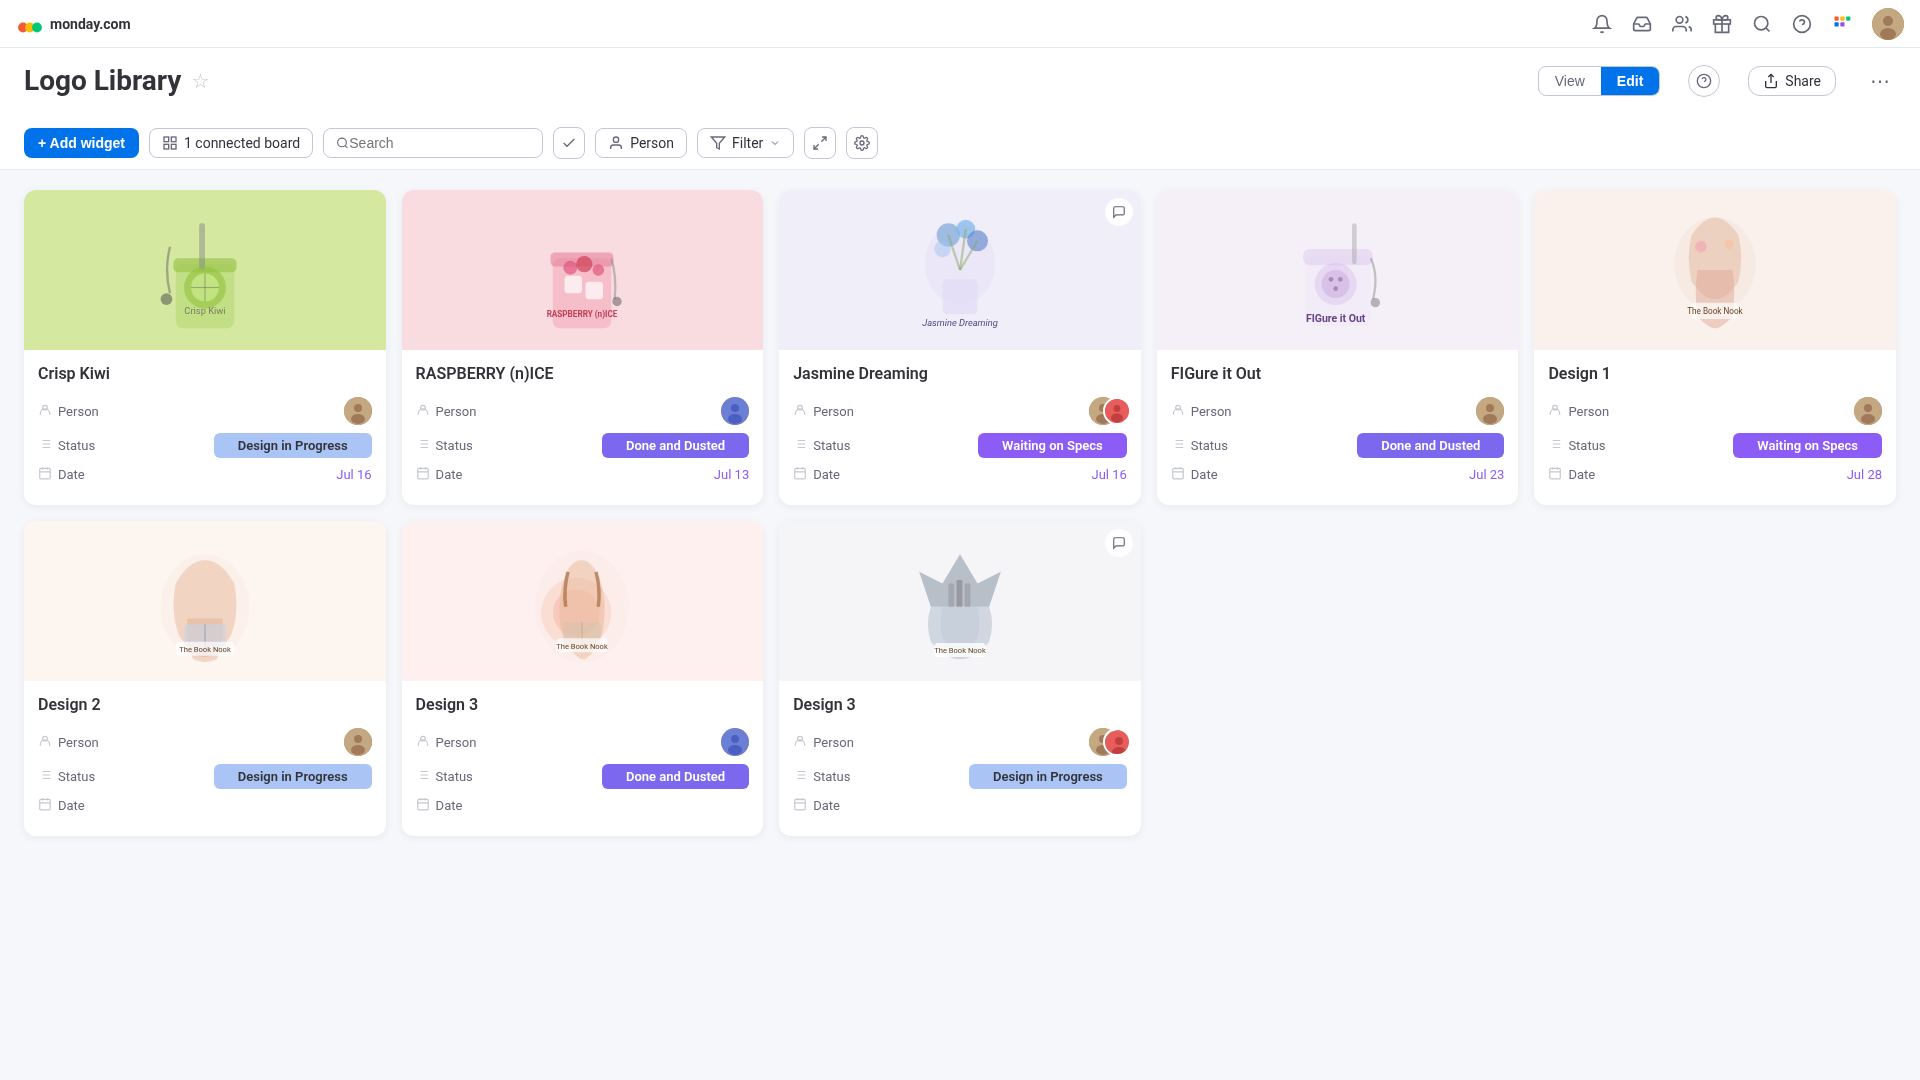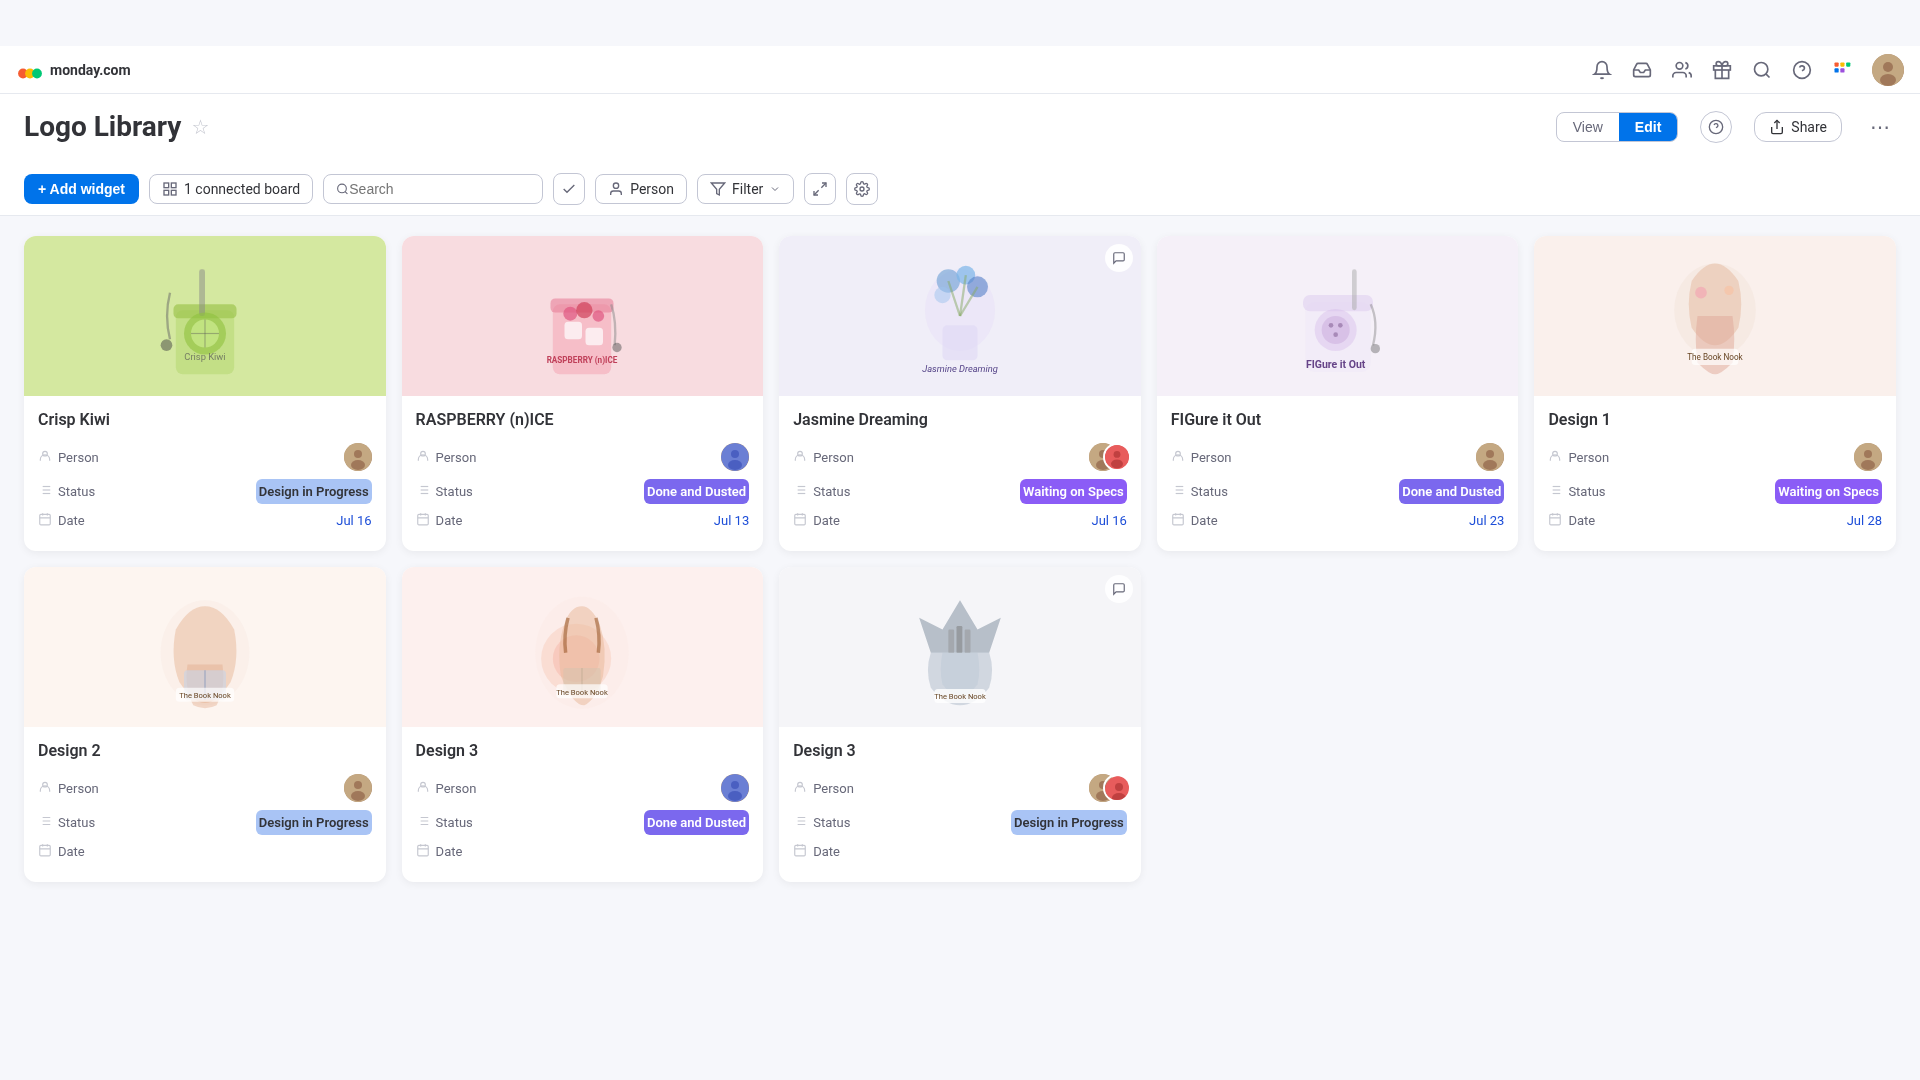--- a/index.html
+++ b/index.html
@@ -15,21 +15,20 @@
     
     .top-nav {
       height: 48px;
       background: #fff;
       display: flex;
       align-items: center;
       padding: 0 16px;
       border-bottom: 1px solid #e6e9ef;
       gap: 12px;
       position: relative;
-      margin-top: 46px;
     }
     .top-nav-logo {
       display: flex;
       align-items: center;
       gap: 6px;
       font-weight: 700;
       font-size: 14px;
       color: #323338;
     }
     .logo-icon {
@@ -84,21 +83,21 @@
       font-weight: 700;
       color: #323338;
       display: flex;
       align-items: center;
       gap: 10px;
     }
     .star-icon { color: #c5c7d0; font-size: 20px; cursor: pointer; }
     .page-title-actions {
       display: flex;
       align-items: center;
-      gap: 22px;
+      gap: 28px;
     }
     .view-edit-toggle {
       display: flex;
       border: 1px solid #c3c6d4;
       border-radius: 8px;
       overflow: hidden;
     }
     .toggle-btn {
       padding: 6px 16px;
       font-size: 14px;
@@ -373,33 +372,33 @@
       top: 0;
     }
     .person-avatar-double .av2 {
       position: absolute;
       left: 14px;
       top: 0;
       border: 2px solid white;
     }
 
     .status-badge {
-      padding: 5px 3px;
+      padding: 5px 24px;
       border-radius: 6px;
       font-size: 13px;
       font-weight: 600;
       color: white;
     }
     .status-design-in-progress { background: #a9c4f5; color: #323338; }
     .status-done-dusted { background: #7b68ee; }
     .status-waiting-specs { background: #8b5cf6; }
 
     .date-value {
       font-size: 13px;
-      color: #1d4ed8;
+      color: #8b5cf6;
     }
 
     
     .card-grid-row2 {
       display: grid;
       grid-template-columns: repeat(5, 1fr);
       gap: 16px;
       margin-top: 16px;
     }
   </style>

